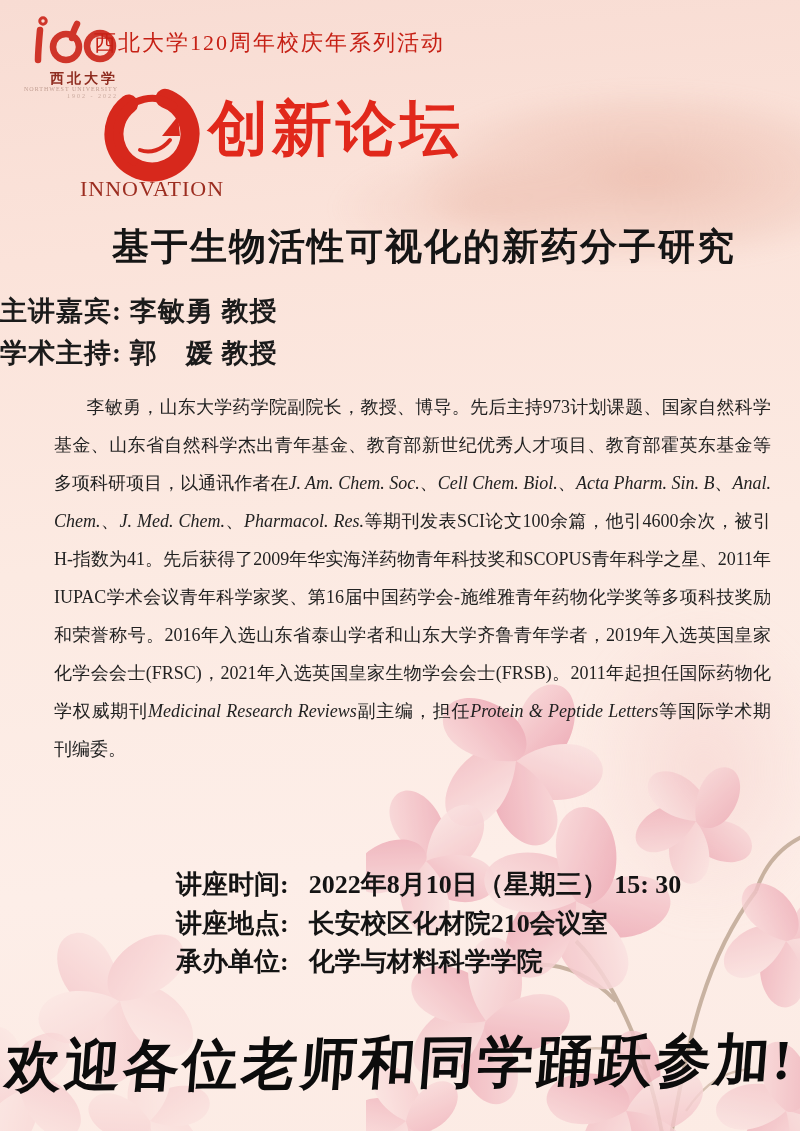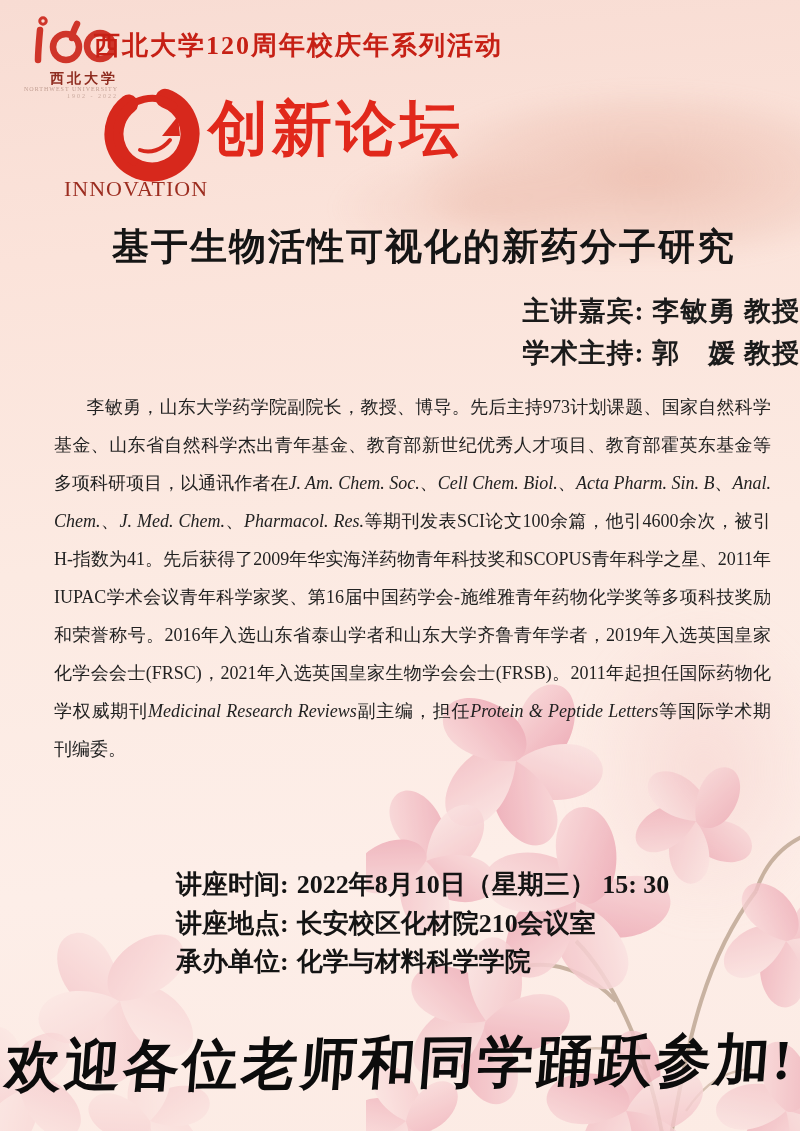--- a/index.html
+++ b/index.html
@@ -26,61 +26,61 @@
   .flowers{position:absolute;pointer-events:none;}
   .flowers-br{right:-36px;bottom:-30px;opacity:.85;}
   .flowers-bl{left:-50px;bottom:-40px;opacity:.45;transform:scaleX(-1);}
   
   .logo120{position:absolute;left:14px;top:14px;width:104px;text-align:right;}
   .logo120 .cn{font-size:14px;color:#8f2c20;letter-spacing:3px;font-weight:bold;line-height:14px;}
   .logo120 .en{font-size:6px;color:#c29f93;letter-spacing:1px;line-height:7px;}
   .logo120 .yrs{font-size:6px;color:#c9a99d;letter-spacing:2px;line-height:7px;}
   .series-title{
     position:absolute;left:94px;top:28px;
-    font-size:26px;font-weight:bold;color:#c62015;letter-spacing:2px;
+    font-size:22px;font-weight:normal;color:#c62015;letter-spacing:2px;
     font-family:"Liberation Serif",serif;
   }
   .innov-logo{position:absolute;left:92px;top:84px;}
   .innov-word{
-    position:absolute;left:64px;top:176px;width:176px;
+    position:absolute;left:64px;top:176px;width:176px;text-align:center;
     font-size:22px;color:#9c2d20;letter-spacing:1px;
     font-family:"Liberation Serif",serif;
   }
   .forum-name{
     position:absolute;left:208px;top:96px;
     font-size:60px;font-weight:bold;color:#e1281b;letter-spacing:4px;
     font-family:"Liberation Sans",sans-serif;line-height:66px;
   }
   .forum-session{
     position:absolute;left:466px;top:117px;
     font-size:40px;font-weight:bold;color:#e1281b;letter-spacing:1px;
     font-family:"Liberation Sans",sans-serif;line-height:48px;
   }
   
   .lecture-title{
     position:absolute;left:0;right:0;top:222px;text-align:center;
     font-size:37px;font-weight:bold;color:#151515;letter-spacing:2px;margin-left:48px;
   }
   .speaker-line{
-    position:absolute;left:0;right:0;text-align:right;
+    position:absolute;left:0;right:0;text-align:left;
     font-size:27px;font-weight:bold;color:#1b1b1b;letter-spacing:1px;
   }
   .speaker-line.l1{top:293px;}
   .speaker-line.l2{top:335px;}
   
   .bio{
     position:absolute;left:54px;right:29px;top:388px;
     font-size:18px;line-height:38px;color:#222;
     text-align:justify;text-indent:1.8em;
   }
   .bio .en{font-style:italic;}
   
   .info{position:absolute;left:176px;top:866px;font-size:26px;line-height:38.5px;font-weight:bold;color:#141414;}
   .info .row span{display:inline;}
-  .info .lab{margin-right:8px;}
+  .info .lab{margin-right:20px;}
   
   .welcome{
     position:absolute;left:0;right:0;top:1026px;text-align:center;
     font-size:56px;font-weight:bold;color:#0c0c0c;letter-spacing:3px;
     transform:skewX(-5deg) rotate(-.5deg);
   }
 </style>
 </head>
 <body>
 

